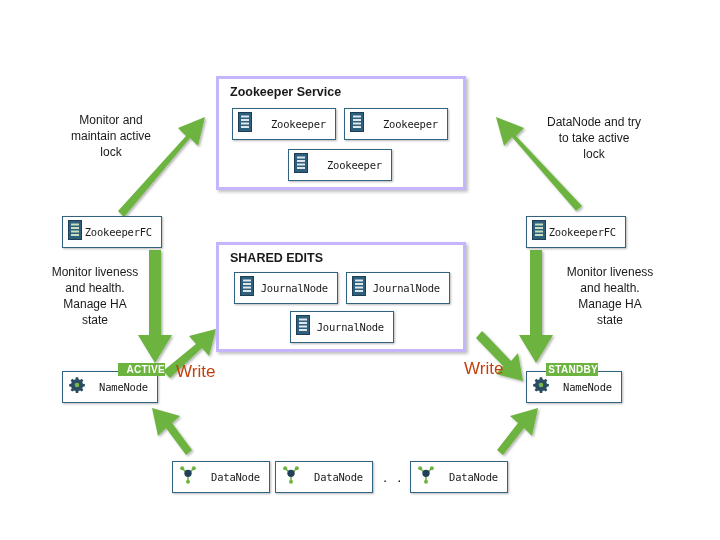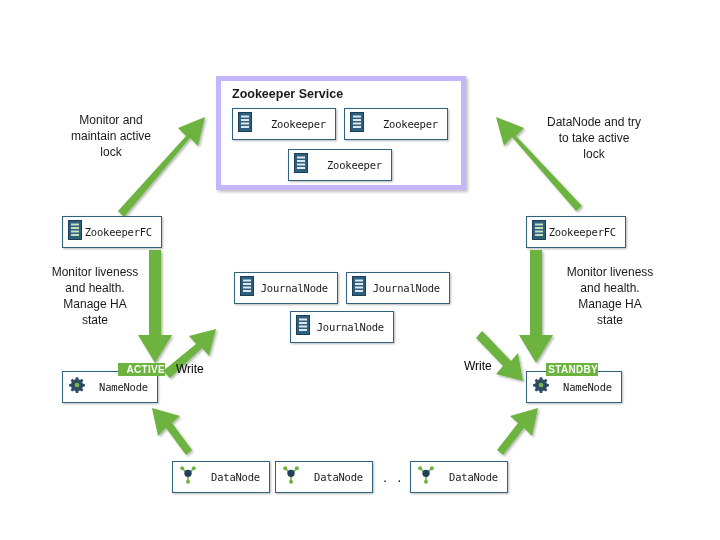--- a/index.html
+++ b/index.html
@@ -23,21 +23,21 @@
     font-size:10.5px;color:#1a1a1a;letter-spacing:-0.2px;
     white-space:nowrap;
   }
   .ico{
     flex:0 0 auto;margin-left:5px;display:block;
   }
 
   
   .frame{
     position:absolute;box-sizing:border-box;
-    background:#ffffff;border:5px solid #c4b5fd;
+    background:#ffffff;border:3px solid #c4b5fd;
     box-shadow:2px 2px 3px rgba(0,0,0,0.25);
   }
   .frame-title{
     position:absolute;left:11px;top:6px;
     font-size:12.5px;font-weight:bold;color:#1a1a1a;
     font-family:"Liberation Sans", sans-serif;
     white-space:nowrap;
   }
 
   
@@ -51,21 +51,21 @@
 
   
   .note{
     position:absolute;text-align:center;
     font-size:12px;line-height:16px;color:#1a1a1a;
     font-family:"Liberation Sans", sans-serif;
     white-space:pre-line;
   }
   .edge-label{
     position:absolute;
-    font-size:12px;color:#000000;
+    font-size:17px;color:#c2410c;
     font-family:"Liberation Sans", sans-serif;
     white-space:nowrap;
   }
   .dots{
     position:absolute;font-size:15px;color:#1a1a1a;letter-spacing:3px;
     font-family:"Liberation Sans", sans-serif;
   }
   svg.arrows{position:absolute;left:0;top:0;width:720px;height:540px;pointer-events:none;}
 </style>
 </head>
@@ -149,20 +149,23 @@
         <rect x="0.5" y="0.5" width="13" height="19" fill="#2e5f7d" stroke="#1d3f56"></rect>
         <rect x="3" y="3.5" width="8" height="2" fill="#dfe8ee"></rect>
         <rect x="3" y="7" width="8" height="2" fill="#dfe8ee"></rect>
         <rect x="3" y="10.5" width="8" height="2" fill="#dfe8ee"></rect>
         <rect x="3" y="14" width="8" height="2" fill="#dfe8ee"></rect>
       </svg>
     </span>
     <span class="label">Zookeeper</span>
   </div>
 
+  <div class="frame" style="left:216px;top:242px;width:250px;height:110px;">
+    <div class="frame-title">SHARED EDITS</div>
+  </div>
 
   <div class="node" style="left:234px;top:272px;width:104px;height:32px;">
     <span class="ico">
       <svg width="14" height="20" viewBox="0 0 14 20" xmlns="http://www.w3.org/2000/svg">
         <rect x="0.5" y="0.5" width="13" height="19" fill="#2e5f7d" stroke="#1d3f56"></rect>
         <rect x="3" y="3.5" width="8" height="2" fill="#dfe8ee"></rect>
         <rect x="3" y="7" width="8" height="2" fill="#dfe8ee"></rect>
         <rect x="3" y="10.5" width="8" height="2" fill="#dfe8ee"></rect>
         <rect x="3" y="14" width="8" height="2" fill="#dfe8ee"></rect>
       </svg>

